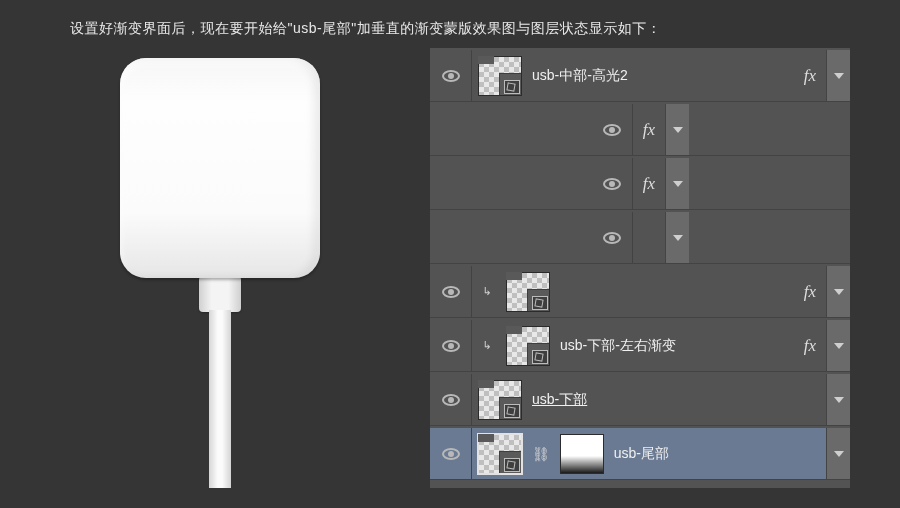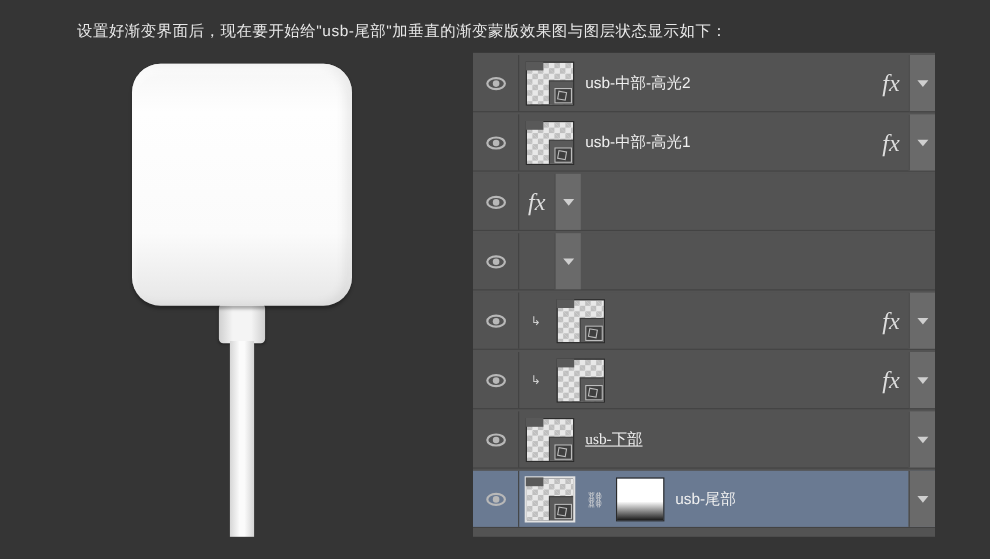--- a/index.html
+++ b/index.html
@@ -60,20 +60,21 @@
     flex-direction: column;
     gap: 2px;
     font-size: 14px;
   }
   .layer-row {
     display: flex;
     align-items: center;
     background: #535353;
     height: 52px;
     border-bottom: 1px solid #434343;
+    justify-content: center;
   }
   .layer-row.selected { background: #6a7a92; }
   .vis-col {
     width: 42px;
     height: 100%;
     display: flex;
     align-items: center;
     justify-content: center;
     border-right: 1px solid #424242;
   }
@@ -152,26 +153,26 @@
     width: 44px;
     height: 40px;
     border: 1px solid #2b2b2b;
     background: linear-gradient(180deg,#ffffff 55%, #1a1a1a 100%);
   }
   .layer-name {
     color: #f0f0f0;
     font-size: 14px;
     white-space: nowrap;
   }
-  .layer-name.underlined { text-decoration: underline; font-family: Liberation Serif, serif; }
+  .layer-name.underlined { text-decoration: underline; }
   .fx-col {
     width: 32px;
     font-style: italic;
     font-family: Georgia, serif;
-    font-size: 22px;
+    font-size: 17px;
     color: #dedede;
     text-align: center;
   }
   .expand-col {
     width: 24px;
     height: 100%;
     display: flex;
     align-items: center;
     justify-content: center;
     background: #6a6a6a;
@@ -212,28 +213,20 @@
         </div>
         <div class="fx-col">fx</div>
         <div class="expand-col">
           <div class="tri"></div>
         </div>
       </div>
       <div class="layer-row">
         <div class="vis-col">
           <div class="eye-icon"></div>
         </div>
-        <div class="layer-body">
-          <div class="thumb main">
-            <div class="corner"></div>
-            <div class="shape-overlay"></div>
-            <div class="vec-badge"></div>
-          </div>
-          <span class="layer-name">usb-中部-高光1</span>
-        </div>
         <div class="fx-col">fx</div>
         <div class="expand-col">
           <div class="tri"></div>
         </div>
       </div>
       <div class="layer-row">
         <div class="vis-col">
           <div class="eye-icon"></div>
         </div>
         <div class="fx-col">fx</div>
@@ -275,20 +268,21 @@
         </div>
         <div class="layer-body">
           <div class="indent">
             <span class="clip-arrow">↳</span>
           </div>
           <div class="thumb main">
             <div class="corner"></div>
             <div class="shape-overlay"></div>
             <div class="vec-badge"></div>
           </div>
+          <span class="layer-name">usb-下部-左右渐变</span>
         </div>
         <div class="fx-col">fx</div>
         <div class="expand-col">
           <div class="tri"></div>
         </div>
       </div>
       <div class="layer-row">
         <div class="vis-col">
           <div class="eye-icon"></div>
         </div>

